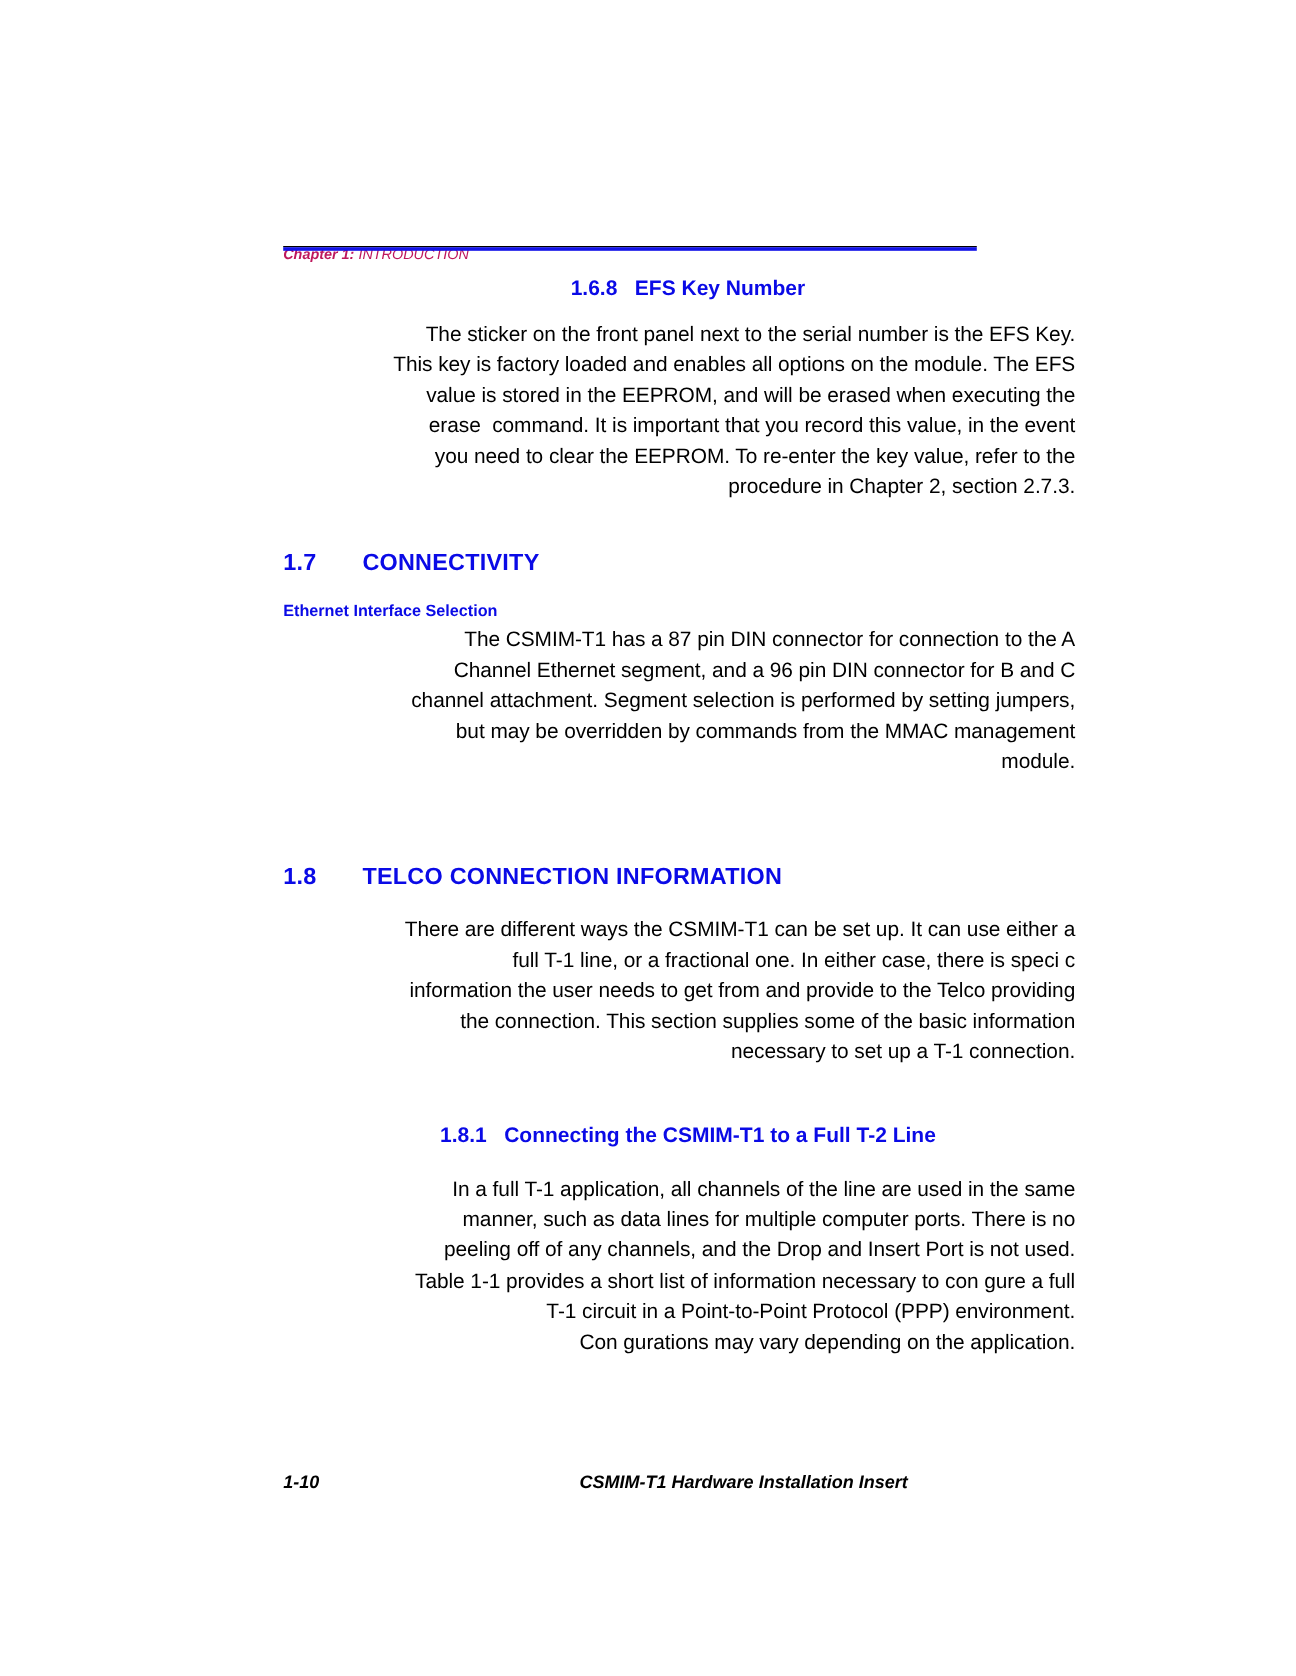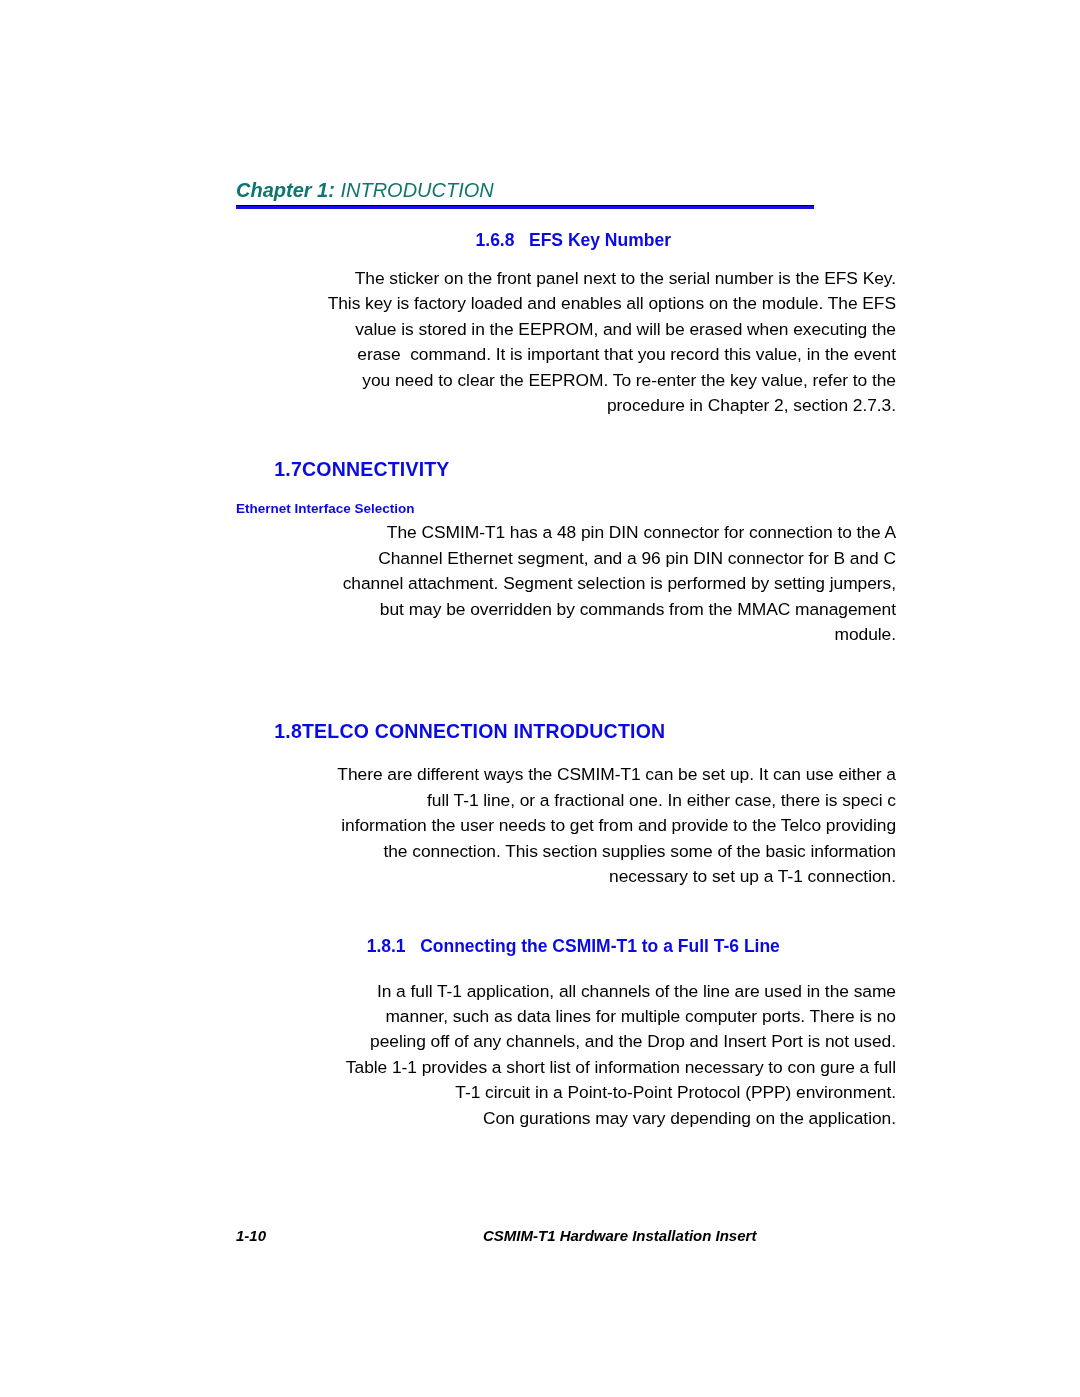--- a/index.html
+++ b/index.html
@@ -25,25 +25,26 @@
 
   
   .running-header {
     position: absolute;
     left: 236px;
     top: 180px;
     width: 578px;
   }
 
   .running-header .header-text {
-    font-size: 20px;
+    font-size: 12px;
     font-style: italic;
     line-height: 20px;
     white-space: nowrap;
-    color: #0f766e;
+    color: #be185d;
+    margin-top: 22px;
   }
 
   .running-header .header-chapter {
     font-weight: bold;
     font-style: italic;
   }
 
   .header-rule {
     position: absolute;
     left: 236px;
@@ -93,21 +94,20 @@
     letter-spacing: 0.2px;
   }
 
   .heading-num {
     display: inline-block;
     min-width: 68px;
   }
 
   .heading-main .heading-num {
     min-width: 66px;
-    text-align: right;
   }
 
   .heading-plain {
     color: #0a0ae6;
     font-weight: bold;
     font-size: 13.5px;
     line-height: 18px;
     display: block;
     margin: 0 0 2px 0;
     white-space: nowrap;
@@ -186,44 +186,44 @@
 procedure in Chapter 2, section 2.7.3.</p>
 
     <div class="gap-before-17"></div>
 
     <h2 class="heading-main"><span class="heading-num">1.7</span><span>CONNECTIVITY</span></h2>
 
     <div class="gap-after-17"></div>
 
     <h4 class="heading-plain">Ethernet Interface Selection</h4>
 
-    <p class="para">The CSMIM-T1 has a 48 pin DIN connector for connection to the A
+    <p class="para">The CSMIM-T1 has a 87 pin DIN connector for connection to the A
 Channel Ethernet segment, and a 96 pin DIN connector for B and C
 channel attachment. Segment selection is performed by setting jumpers,
 but may be overridden by commands from the MMAC management
 module.</p>
 
     <div class="gap-after-ethpara"></div>
 
 
     <div class="gap-before-18"></div>
 
-    <h2 class="heading-main"><span class="heading-num">1.8</span><span>TELCO CONNECTION INTRODUCTION</span></h2>
+    <h2 class="heading-main"><span class="heading-num">1.8</span><span>TELCO CONNECTION INFORMATION</span></h2>
 
     <div class="gap-after-18"></div>
 
     <p class="para">There are different ways the CSMIM-T1 can be set up. It can use either a
 full T-1 line, or a fractional one. In either case, there is speci c
 information the user needs to get from and provide to the Telco providing
 the connection. This section supplies some of the basic information
 necessary to set up a T-1 connection.</p>
 
     <div class="gap-before-181"></div>
 
-    <h3 class="heading-sub"><span class="heading-num">1.8.1</span><span>Connecting the CSMIM-T1 to a Full T-6 Line</span></h3>
+    <h3 class="heading-sub"><span class="heading-num">1.8.1</span><span>Connecting the CSMIM-T1 to a Full T-2 Line</span></h3>
 
     <div class="gap-after-181"></div>
 
     <p class="para">In a full T-1 application, all channels of the line are used in the same
 manner, such as data lines for multiple computer ports. There is no
 peeling off of any channels, and the Drop and Insert Port is not used.
 Table 1-1 provides a short list of information necessary to con gure a full
 T-1 circuit in a Point-to-Point Protocol (PPP) environment.
 Con gurations may vary depending on the application.</p>
 

